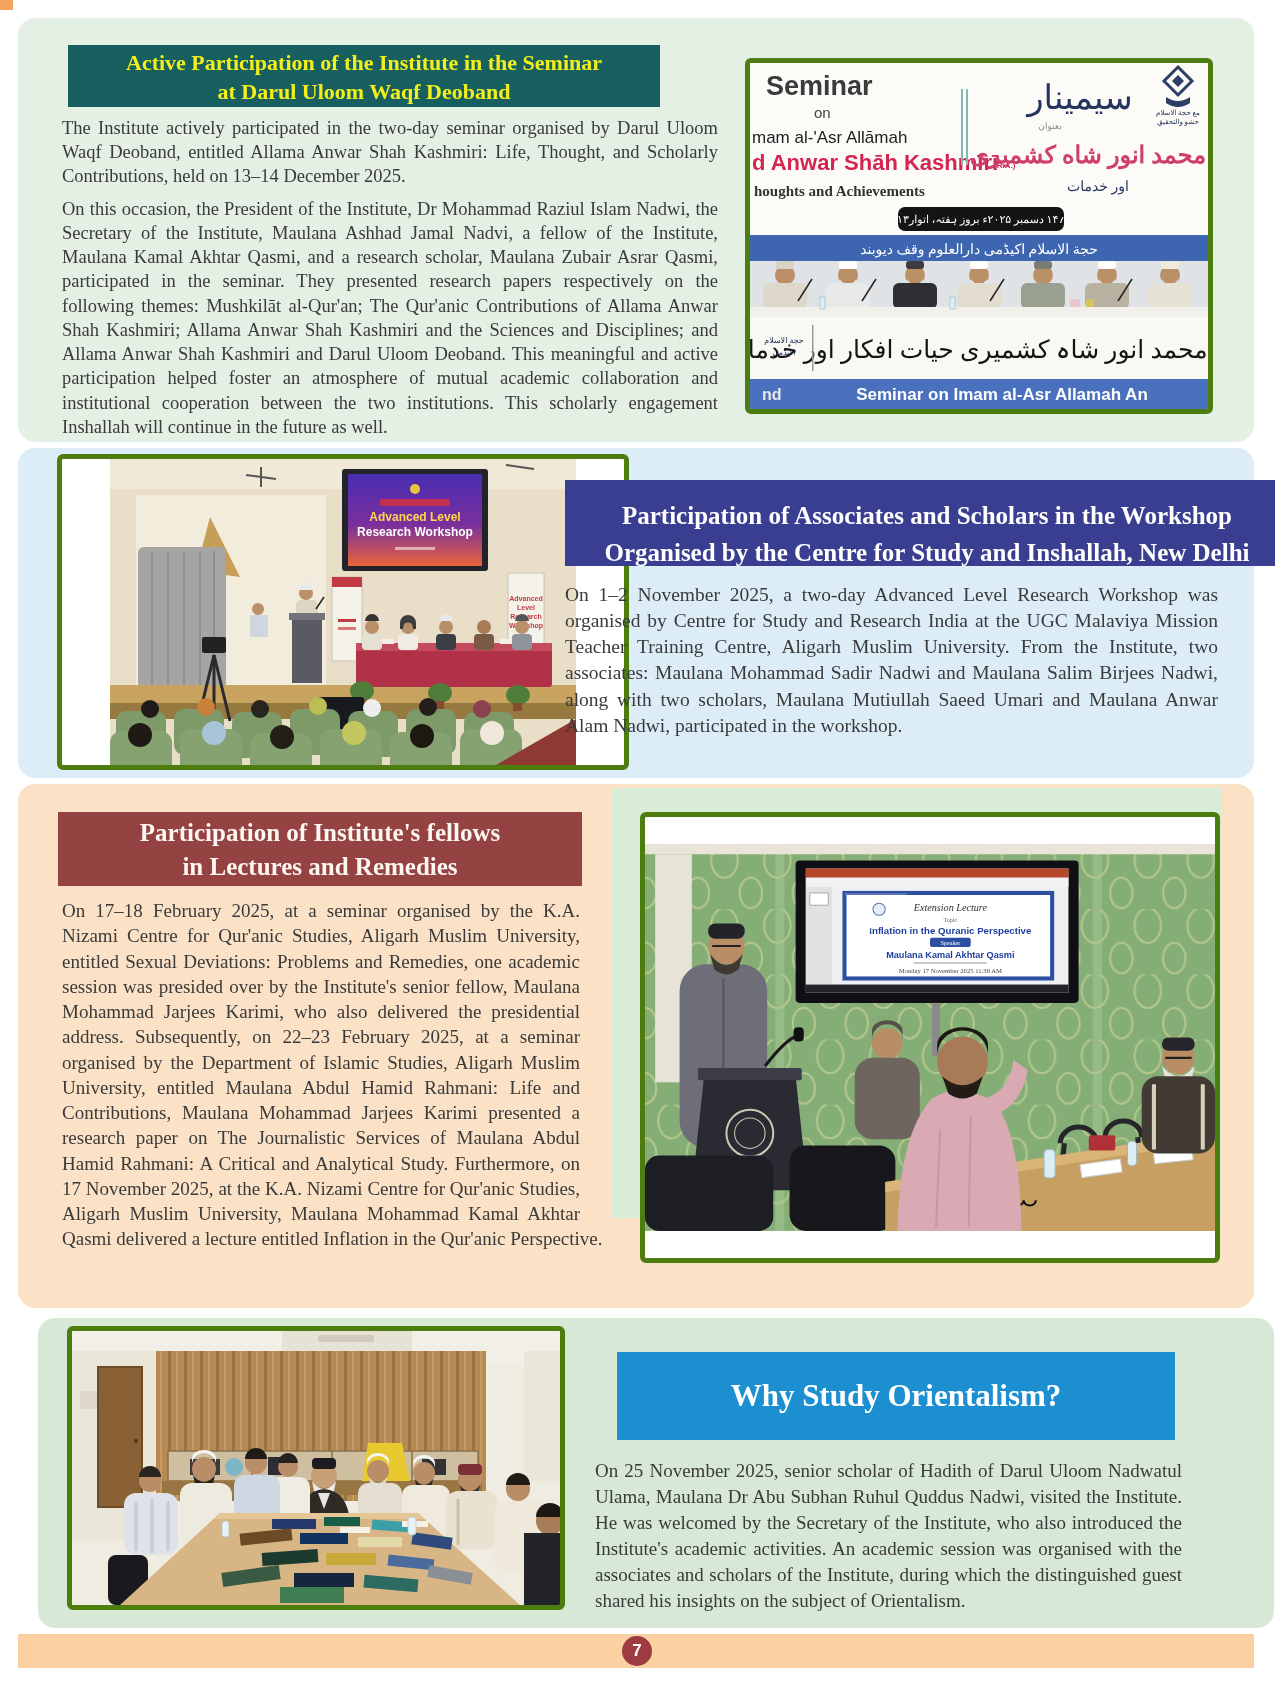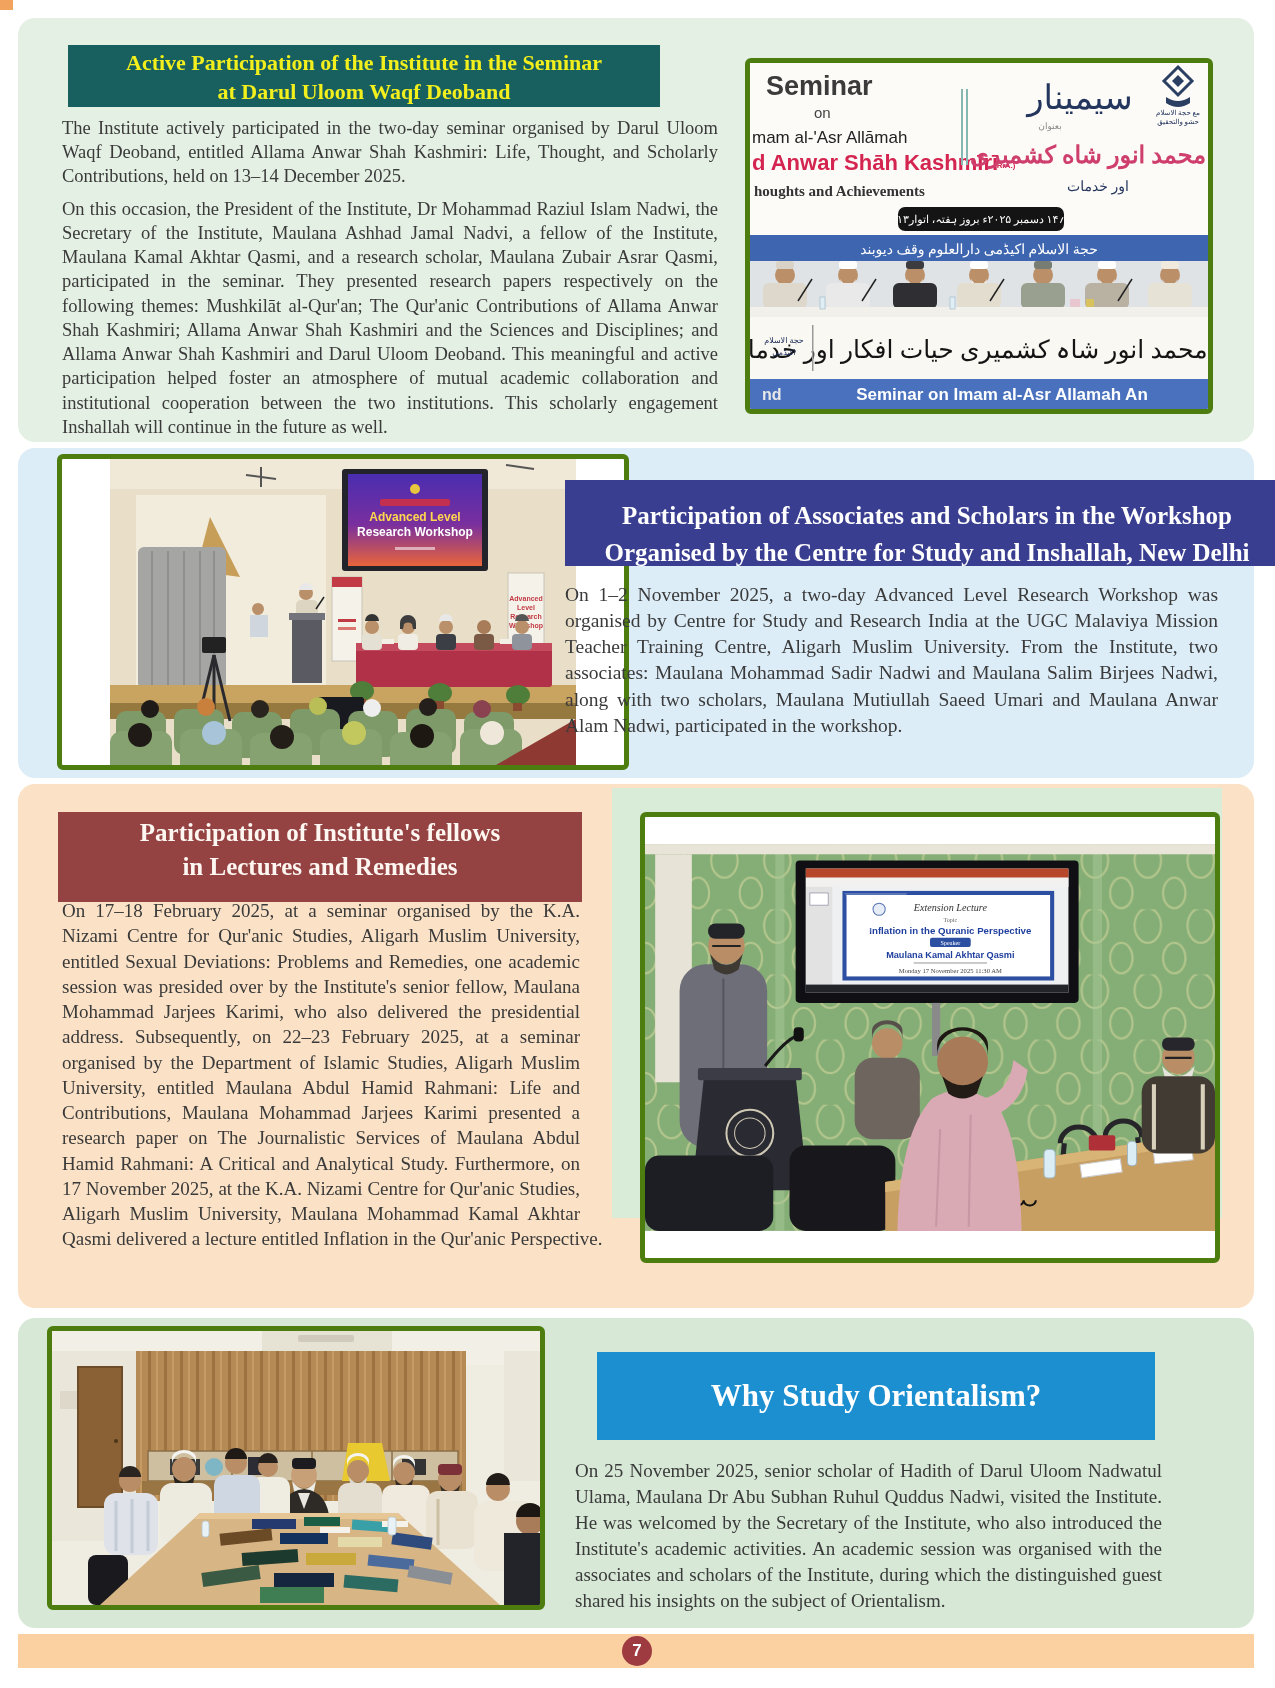--- a/index.html
+++ b/index.html
@@ -3,27 +3,27 @@
 <meta charset="utf-8">
 <style>
   html,body{margin:0;padding:0;background:#fff;}
   .page{position:relative;width:1275px;height:1688px;background:#ffffff;overflow:hidden;
         font-family:"Liberation Serif",serif;color:#3b3b3b;}
   .corner-accent{position:absolute;left:0;top:0;width:13px;height:10px;background:#f2a35e;}
   .section{position:absolute;left:18px;width:1236px;border-radius:17px;}
   #s1{top:18px;height:424px;background:#e4f0e3;}
   #s2{top:448px;height:330px;background:#dcedf8;}
   #s3{top:784px;height:524px;background:#fbe2c6;}
-  #s4{top:1318px;height:310px;background:#d7e9d6;}
+  #s4{top:1318px;height:310px;background:#d7e9d6;margin-left:20px;}
   .hdr{position:absolute;text-align:center;font-weight:bold;box-sizing:border-box;}
   #h1box{left:50px;top:27px;width:592px;height:62px;background:#17605f;color:#f2ef1d;
          font-size:22px;line-height:29px;padding-top:3px;}
   #h2box{left:547px;top:32px;width:724px;height:86px;background:#3a3e91;color:#ffffff;
          font-size:25px;line-height:37px;padding-top:17px;}
-  #h3box{left:40px;top:28px;width:524px;height:90px;background:#944242;color:#fdf6f1;
+  #h3box{left:40px;top:28px;width:524px;height:74px;background:#944242;color:#fdf6f1;
          font-size:25px;line-height:34px;padding-top:4px;}
   #h4box{left:579px;top:34px;width:558px;height:88px;background:#1b8fd0;color:#ffffff;
          font-size:31px;line-height:88px;}
   .body-text{position:absolute;text-align:justify;color:#3a3a3a;}
   #body1{left:44px;top:98px;width:656px;font-size:18.5px;line-height:1.31;}
   #body1 p{margin:0 0 8px 0;}
   #body2{left:547px;top:134px;width:653px;font-size:19.5px;line-height:1.34;}
   #body2 p{margin:0;}
   #body3{left:44px;top:114px;width:1150px;font-size:19px;line-height:1.33;}
   #body3 p{margin:0;}

